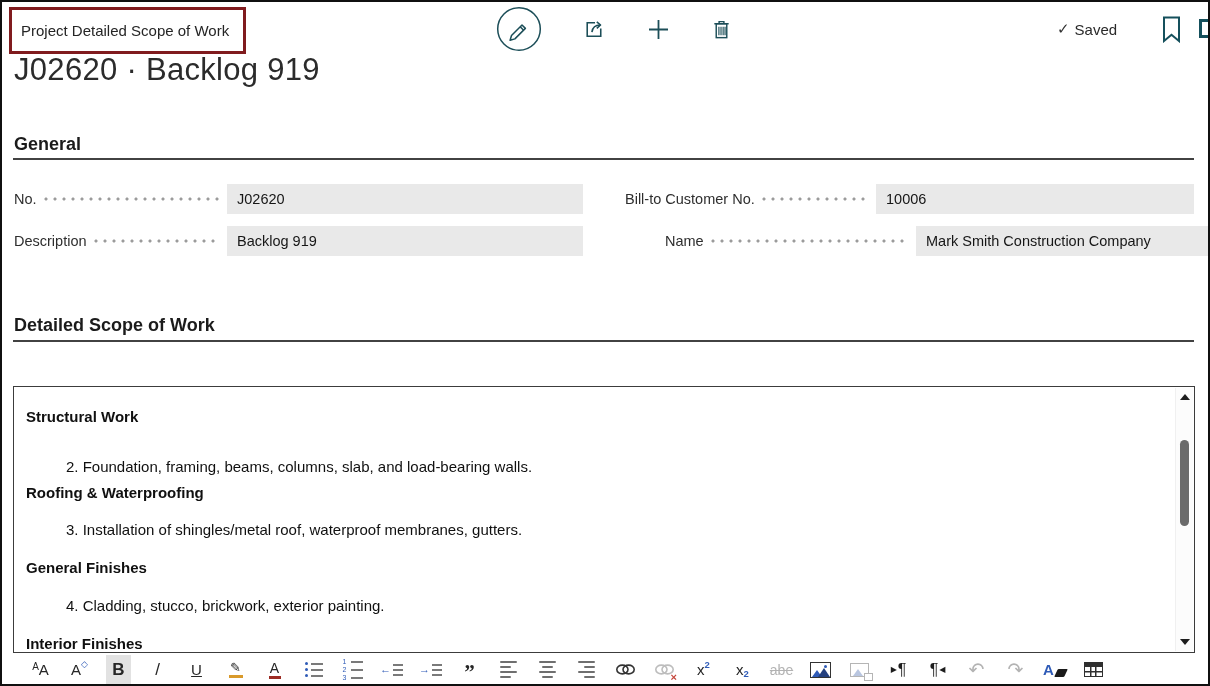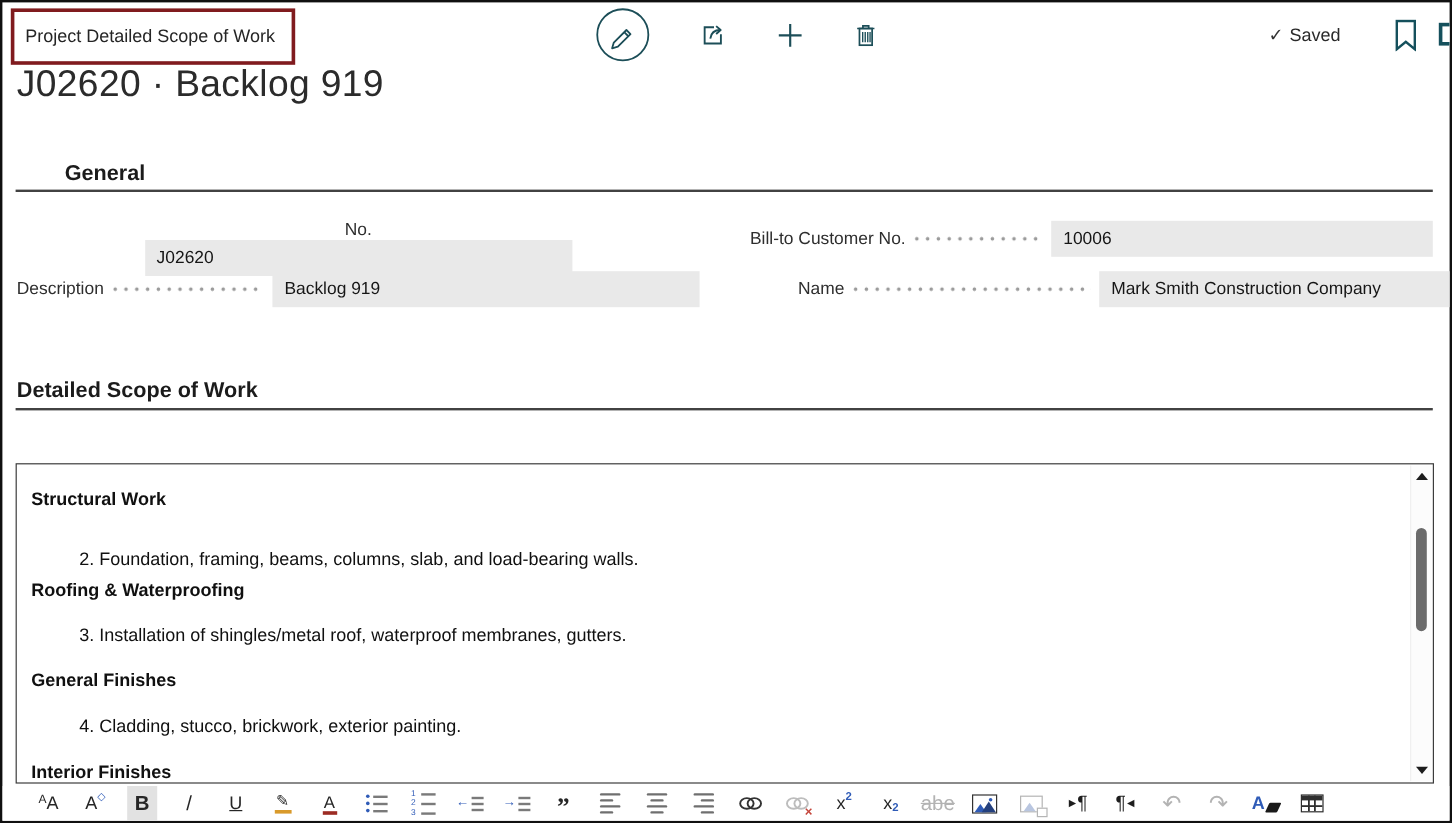--- a/index.html
+++ b/index.html
@@ -86,21 +86,21 @@
     transform:translateY(3px); }
   .aln{ display:flex; flex-direction:column; gap:3px; }
   .aln .ln{ height:2px; background:#6f6f6f; border-radius:1px; }
   .aln .w1{ width:17px; } .aln .w2{ width:11px; }
   .aln.l{ align-items:flex-start; } .aln.c{ align-items:center; } .aln.r{ align-items:flex-end; }
   .ic-unlink::after{ content:"×"; position:absolute; right:0px; bottom:2px;
     color:#c4453b; font-size:11px; font-weight:700; line-height:9px; }
   .ic-sup .b,.ic-sub .b{ font-size:15px; }
   .ic-sup .s{ font-size:9.5px; font-weight:700; color:#2f5bb7; transform:translateY(-5px); }
   .ic-sub .s{ font-size:9.5px; font-weight:700; color:#2f5bb7; transform:translateY(4px); }
-  .ic-strike{ font-size:17px; color:#b3b3b3; text-decoration:line-through; }
+  .ic-strike{ font-size:14px; color:#b3b3b3; text-decoration:line-through; }
   .ic-img{ width:21px; height:16px; border:1.5px solid #323232; position:relative; overflow:hidden; }
   .ic-img .m1{ position:absolute; bottom:0; left:1px; width:0; height:0;
     border-left:5px solid transparent; border-right:5px solid transparent; border-bottom:7px solid #2f5bb7; }
   .ic-img .m2{ position:absolute; bottom:0; left:7px; width:0; height:0;
     border-left:6px solid transparent; border-right:6px solid transparent; border-bottom:9px solid #24407e; }
   .ic-img .sun{ position:absolute; top:2px; right:3px; width:3px; height:3px; border-radius:50%; background:#2f5bb7; }
   .ic-img2{ width:19px; height:14px; border:1.5px solid #b5b5b5; position:relative; }
   .ic-img2 .m1{ position:absolute; bottom:0; left:2px; width:0; height:0;
     border-left:5px solid transparent; border-right:5px solid transparent; border-bottom:7px solid #b9c6e0; }
   .ic-img2 .crn{ position:absolute; right:-5px; bottom:-5px; width:9px; height:8px;
@@ -169,24 +169,24 @@
   <span class="bookmark">
     <svg width="19" height="27" viewBox="0 0 19 27" fill="none" stroke="#15505c" stroke-width="2">
       <path d="M2 1.5 h15 v23.5 l-7.5 -6.2 -7.5 6.2 z"></path>
     </svg>
   </span>
 
   <div class="win-square"></div>
 
   <div class="page-title">J02620 · Backlog 919</div>
 
-  <div class="sec-title" style="top:132px;margin-left:40px;">General</div>
+  <div class="sec-title" style="top:132px;">General</div>
   <div class="sec-rule" style="top:156px;"></div>
 
-  <div class="frow" style="left:12px; top:182px;flex-direction:column;">
+  <div class="frow" style="left:12px; top:182px;">
     <span class="lbl">No.</span>
     <span class="leader"></span>
     <span class="val">J02620</span>
   </div>
   <div class="frow" style="left:12px; top:224px;">
     <span class="lbl">Description</span>
     <span class="leader"></span>
     <span class="val">Backlog 919</span>
   </div>
   <div class="frow rcol" style="left:623px; top:182px;">

